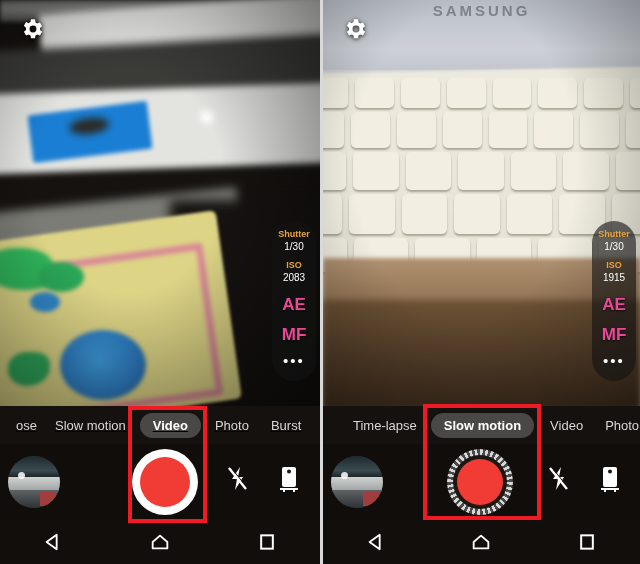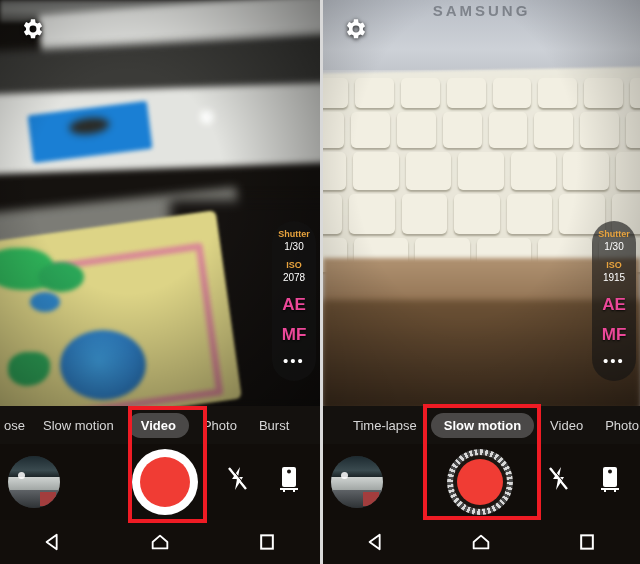--- a/index.html
+++ b/index.html
@@ -159,28 +159,28 @@
       </svg>
     </div>
 
     <div class="rail">
       <div class="item">
         <div class="lbl">Shutter</div>
         <div class="val">1/30</div>
       </div>
       <div class="item">
         <div class="lbl">ISO</div>
-        <div class="val">2078</div>
+        <div class="val">2083</div>
       </div>
       <div class="item big">AE</div>
       <div class="item big">MF</div>
       <div class="item dots">•••</div>
     </div>
 
-    <div class="modes" style="padding-left:4px;">
+    <div class="modes" style="padding-left:16px;text-decoration:underline;">
       <div class="mode" style="margin-left:-2px;">ose</div>
       <div class="mode" style="margin-left:14px;">Slow motion</div>
       <div class="mode sel" style="margin-left:12px;">Video</div>
       <div class="mode" style="margin-left:12px;">Photo</div>
       <div class="mode" style="margin-left:18px;">Burst</div>
     </div>
 
     <div class="bar">
       <div class="thumb">
         <div class="t1"></div>

